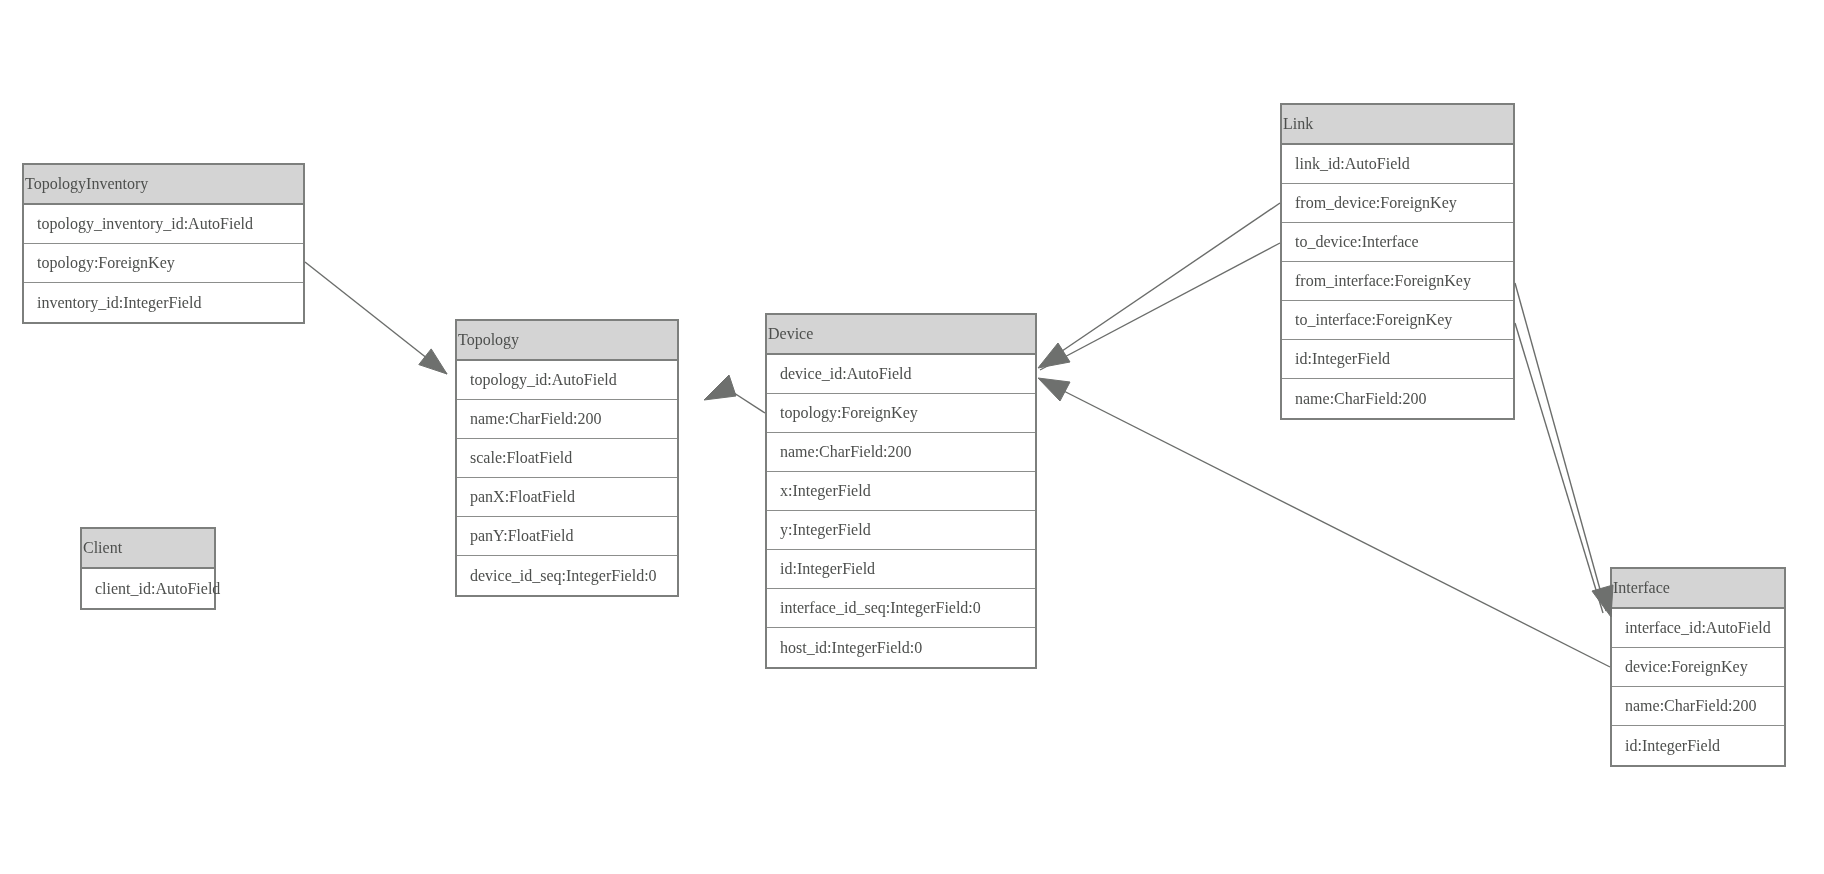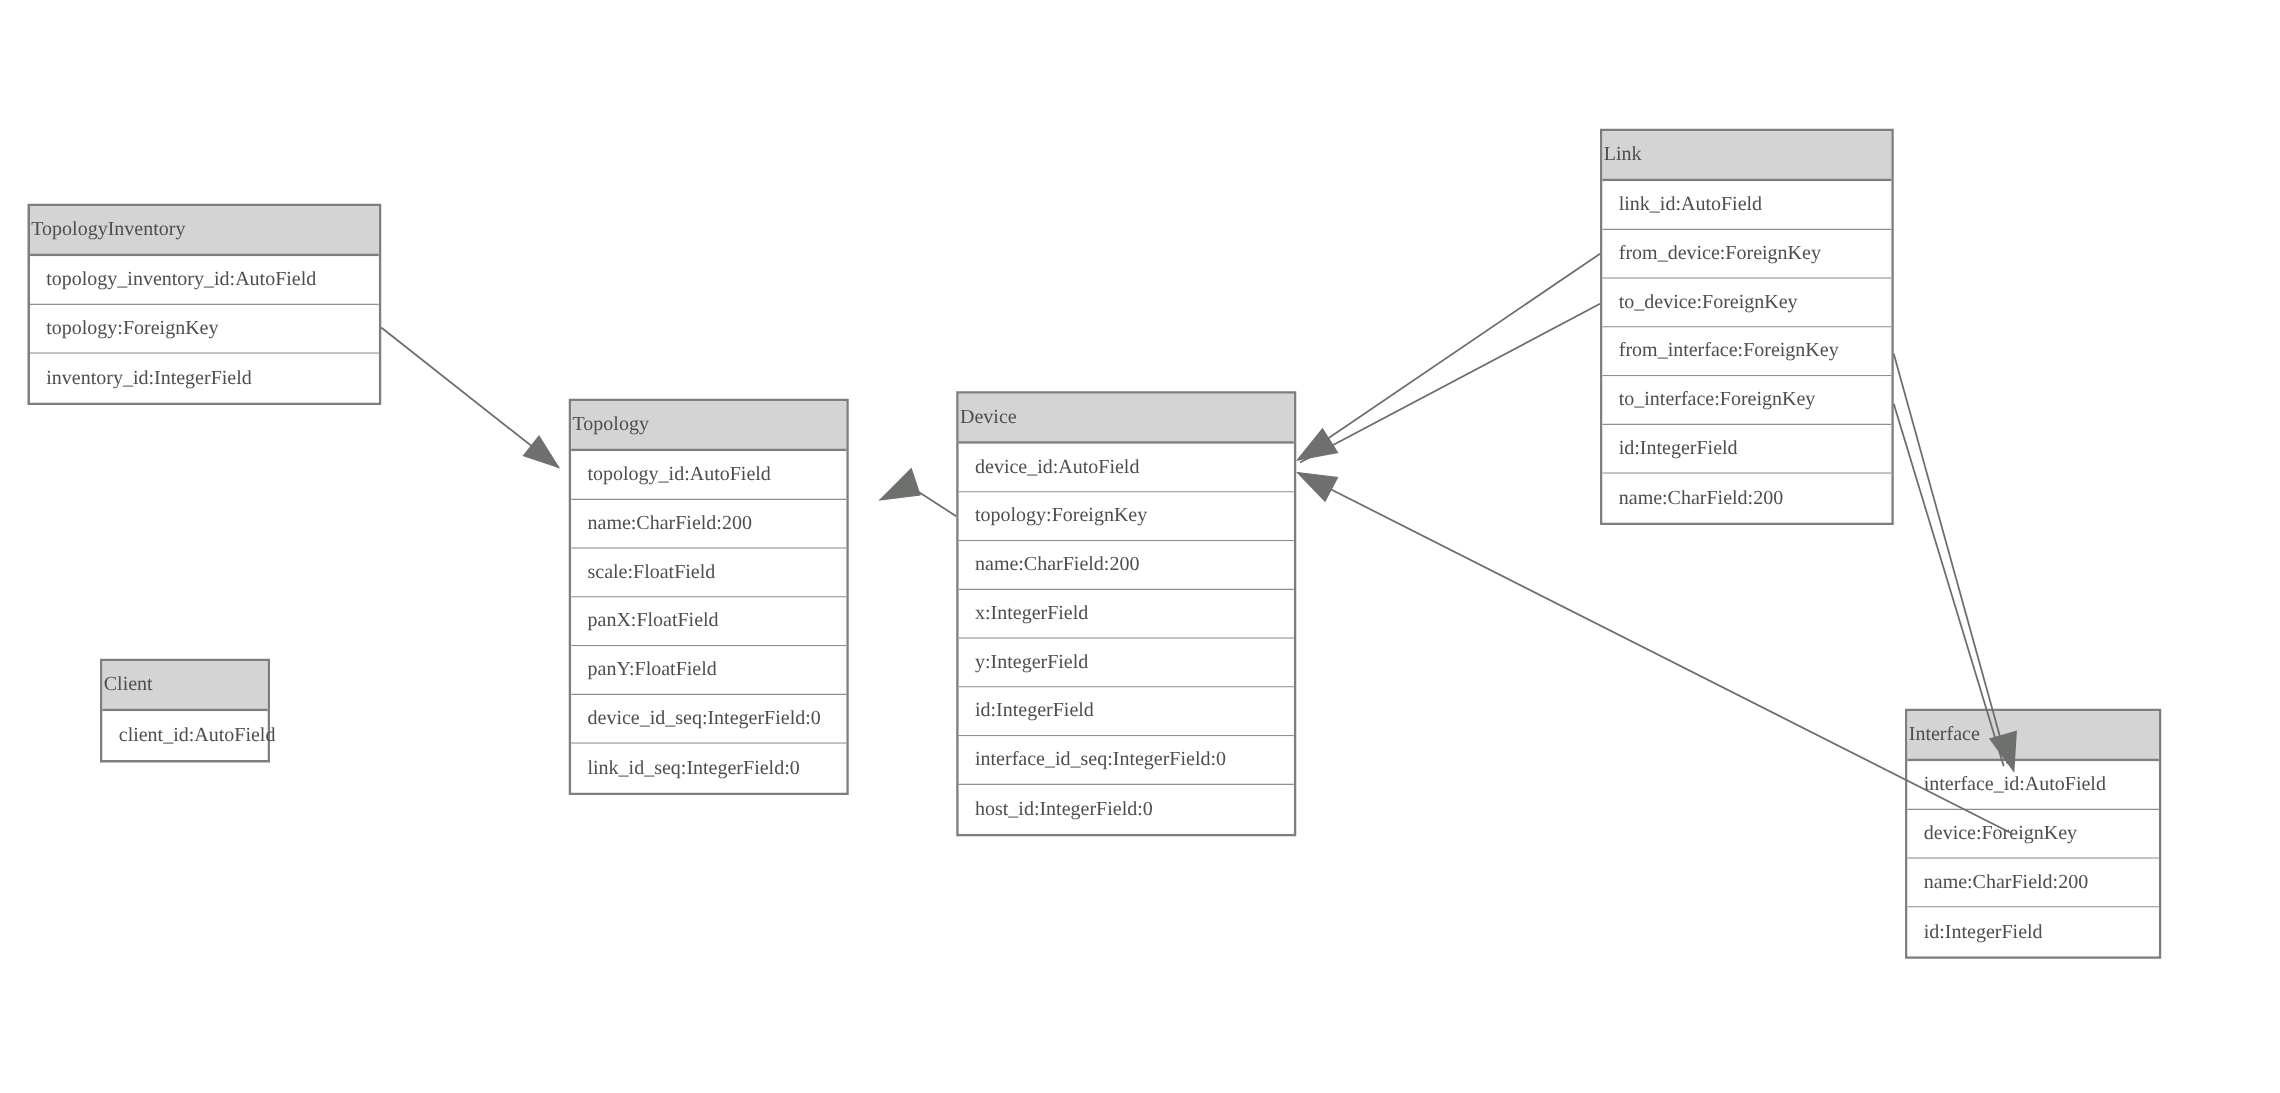--- a/index.html
+++ b/index.html
@@ -73,21 +73,20 @@
   </div>
 
   <div class="entity" style="left:455px; top:319px; width:224px;">
     <div class="entity-header">Topology</div>
     <div class="entity-row">topology_id:AutoField</div>
     <div class="entity-row">name:CharField:200</div>
     <div class="entity-row">scale:FloatField</div>
     <div class="entity-row">panX:FloatField</div>
     <div class="entity-row">panY:FloatField</div>
     <div class="entity-row">device_id_seq:IntegerField:0</div>
-    <div class="entity-row">link_id_seq:IntegerField:0</div>
   </div>
 
   <div class="entity" style="left:80px; top:527px; width:136px;">
     <div class="entity-header">Client</div>
     <div class="entity-row">client_id:AutoField</div>
   </div>
 
   <div class="entity" style="left:765px; top:313px; width:272px;">
     <div class="entity-header">Device</div>
     <div class="entity-row">device_id:AutoField</div>
@@ -97,28 +96,28 @@
     <div class="entity-row">y:IntegerField</div>
     <div class="entity-row">id:IntegerField</div>
     <div class="entity-row">interface_id_seq:IntegerField:0</div>
     <div class="entity-row">host_id:IntegerField:0</div>
   </div>
 
   <div class="entity" style="left:1280px; top:103px; width:235px;">
     <div class="entity-header">Link</div>
     <div class="entity-row">link_id:AutoField</div>
     <div class="entity-row">from_device:ForeignKey</div>
-    <div class="entity-row">to_device:ForeignKey</div>
+    <div class="entity-row">to_device:Interface</div>
     <div class="entity-row">from_interface:ForeignKey</div>
     <div class="entity-row">to_interface:ForeignKey</div>
     <div class="entity-row">id:IntegerField</div>
     <div class="entity-row">name:CharField:200</div>
   </div>
 
-  <div class="entity" style="left:1524px; top:567px; width:205px;">
+  <div class="entity" style="left:1610px; top:567px; width:176px;">
     <div class="entity-header">Interface</div>
     <div class="entity-row">interface_id:AutoField</div>
     <div class="entity-row">device:ForeignKey</div>
     <div class="entity-row">name:CharField:200</div>
     <div class="entity-row">id:IntegerField</div>
   </div>
 
   <svg id="edges" width="1824" height="874" viewBox="0 0 1824 874">
 
     <line x1="305" y1="262" x2="447" y2="374"></line>

